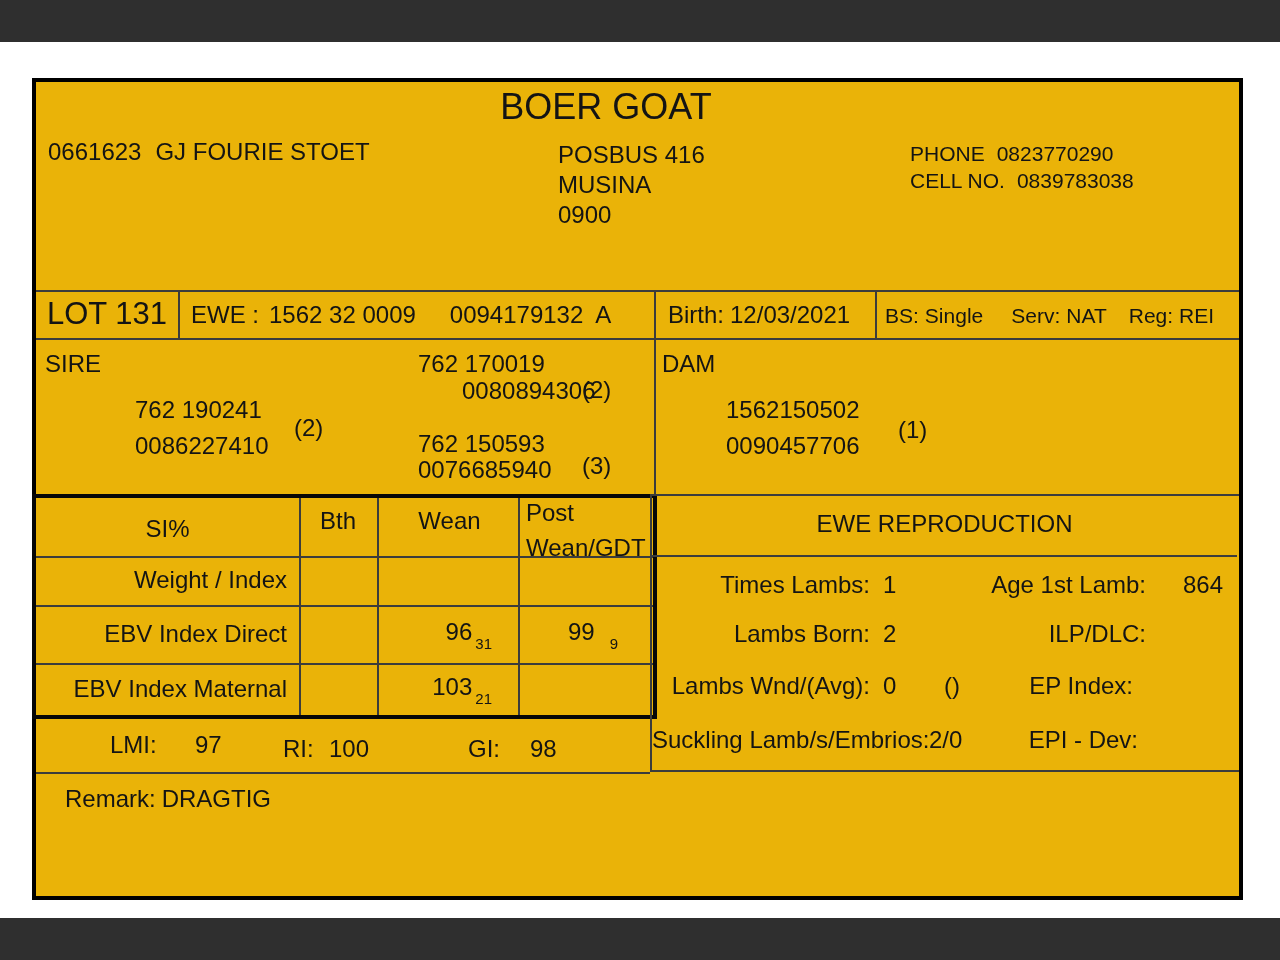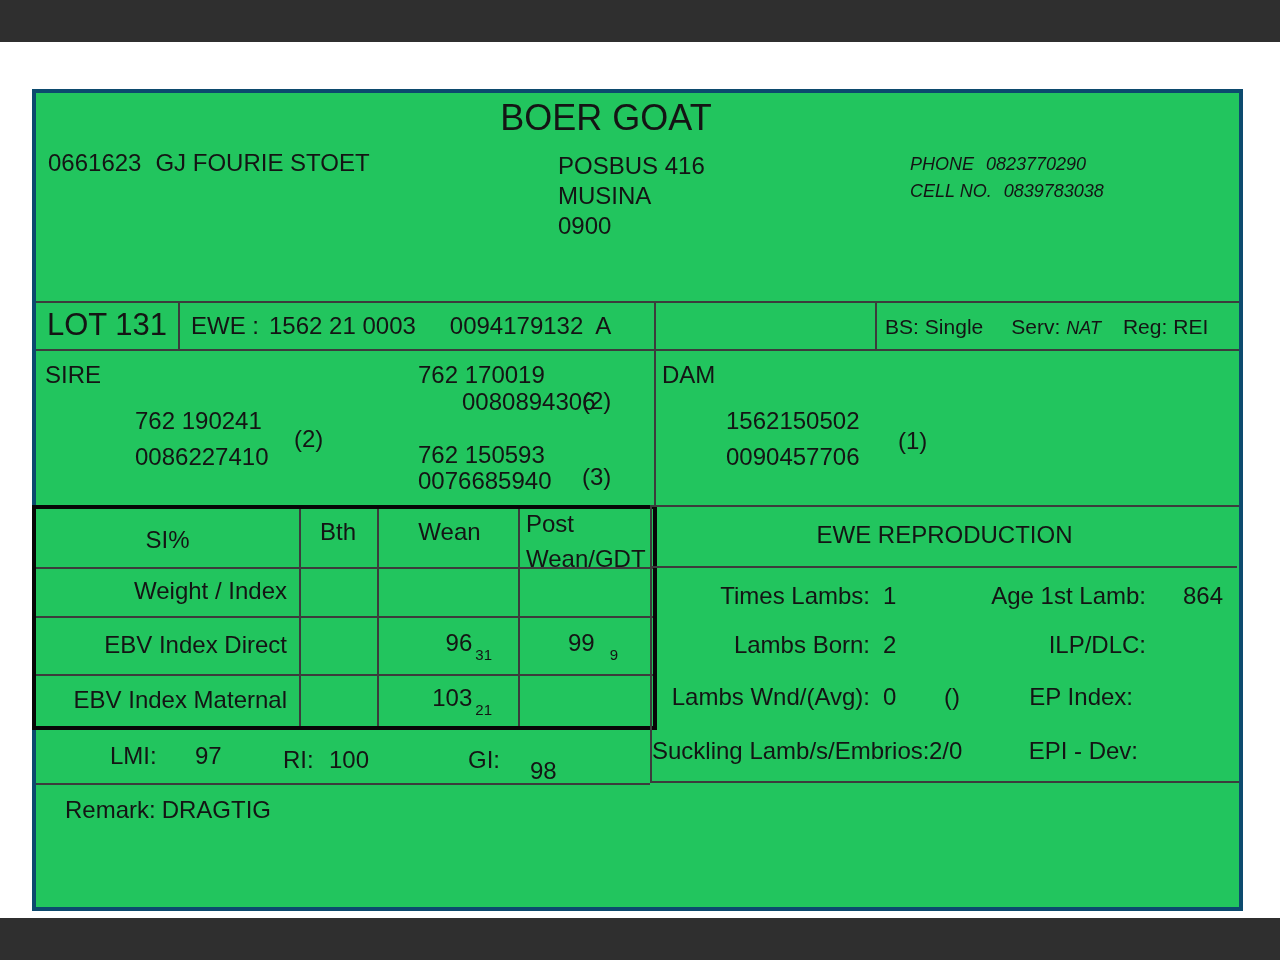--- a/index.html
+++ b/index.html
@@ -5,30 +5,30 @@
   html, body { margin: 0; padding: 0; }
   body {
     width: 1280px; height: 960px; position: relative; overflow: hidden;
     background: #ffffff; color: #141414;
     font-family: "Liberation Sans", sans-serif;
   }
   .bar { position: absolute; left: 0; width: 1280px; height: 42px; background: #2f2f2f; }
   .bar.top { top: 0; }
   .bar.bottom { top: 918px; }
   .doc {
-    position: absolute; left: 32px; top: 89px; width: 1211px; height: 822px;
-    box-sizing: border-box; border: 4px solid #0c4a6e; background: #22c55e;
+    position: absolute; left: 32px; top: 78px; width: 1211px; height: 822px;
+    box-sizing: border-box; border: 4px solid #000000; background: #eab308;
   }
   .abs { position: absolute; white-space: nowrap; }
   .hline { position: absolute; height: 2px; background: #3c3c3c; }
   .vline { position: absolute; width: 2px; background: #3c3c3c; }
   .f36 { font-size: 36px; }
   .f31 { font-size: 31px; }
   .f24 { font-size: 24px; }
-  .f22 { font-size: 18px; font-style: italic; }
+  .f22 { font-size: 21px; }
   .f21 { font-size: 21px; }
   .ctr { text-align: center; }
   .rgt { text-align: right; }
   .sub { font-size: 15px; position: relative; top: 9px; margin-left: 3px; }
   .sub.gap { margin-left: 15px; }
   .si-table {
     position: absolute; left: -4px; top: 412px; width: 625px; height: 225px;
     box-sizing: border-box; border: 4px solid #070707;
   }
   .repro-box {
@@ -72,23 +72,26 @@
   <div class="hline" style="left:0; right:0; top:208px;"></div>
   <div class="hline" style="left:0; right:0; top:256px;"></div>
   <div class="vline" style="left:142px; top:208px; height:48px;"></div>
   <div class="vline" style="left:618px; top:208px; height:48px;"></div>
   <div class="vline" style="left:839px; top:208px; height:48px;"></div>
   <div class="vline" style="left:618px; top:256px; height:156px;"></div>
 
   <div class="abs f31 ctr" style="left:0; top:214px; width:142px;">LOT 131</div>
 
   <div class="abs f24" style="left:155px; top:219px;">
-    <span>EWE :</span><span class="gap10"></span><span>1562 21 0003</span><span class="gap34"></span><span>0094179132</span><span class="gap12"></span><span>A</span>
+    <span>EWE :</span><span class="gap10"></span><span>1562 32 0009</span><span class="gap34"></span><span>0094179132</span><span class="gap12"></span><span>A</span>
   </div>
 
+  <div class="abs f24" style="left:632px; top:219px;">
+    <span>Birth:</span><span class="gap6"></span><span>12/03/2021</span>
+  </div>
 
   <div class="abs f21" style="left:849px; top:222px;">
     <span>BS:</span><span class="gap6"></span><span>Single</span><span class="gap28"></span><span>Serv:</span><span class="gap6"></span><span class="f22">NAT</span><span class="gap22"></span><span>Reg:</span><span class="gap6"></span><span>REI</span>
   </div>
 
   <div class="abs f24" style="left:9px; top:268px;">SIRE</div>
   <div class="abs f24" style="left:99px; top:314px;">762 190241</div>
   <div class="abs f24" style="left:99px; top:350px;">0086227410</div>
   <div class="abs f24" style="left:258px; top:332px;">(2)</div>
 
@@ -153,20 +156,20 @@
     <div class="abs f24" style="left:277px; top:230px;">2/0</div>
     <div class="abs f24 rgt" style="left:250px; top:230px; width:236px;">EPI - Dev:</div>
     <div class="abs f24" style="left:531px; top:230px;"></div>
   </div>
 
   <div class="abs f24" style="left:74px; top:649px;">LMI:</div>
   <div class="abs f24" style="left:159px; top:649px;">97</div>
   <div class="abs f24" style="left:247px; top:653px;">RI:</div>
   <div class="abs f24" style="left:293px; top:653px;">100</div>
   <div class="abs f24" style="left:432px; top:653px;">GI:</div>
-  <div class="abs f24" style="left:494px; top:653px;margin-top:11px;">98</div>
+  <div class="abs f24" style="left:494px; top:653px;">98</div>
   <div class="hline" style="left:0; width:614px; top:690px;"></div>
 
   <div class="abs f24" style="left:29px; top:703px;">
     <span>Remark:</span><span class="gap6"></span><span>DRAGTIG</span>
   </div>
 
 </div>
 
 </body></html>

